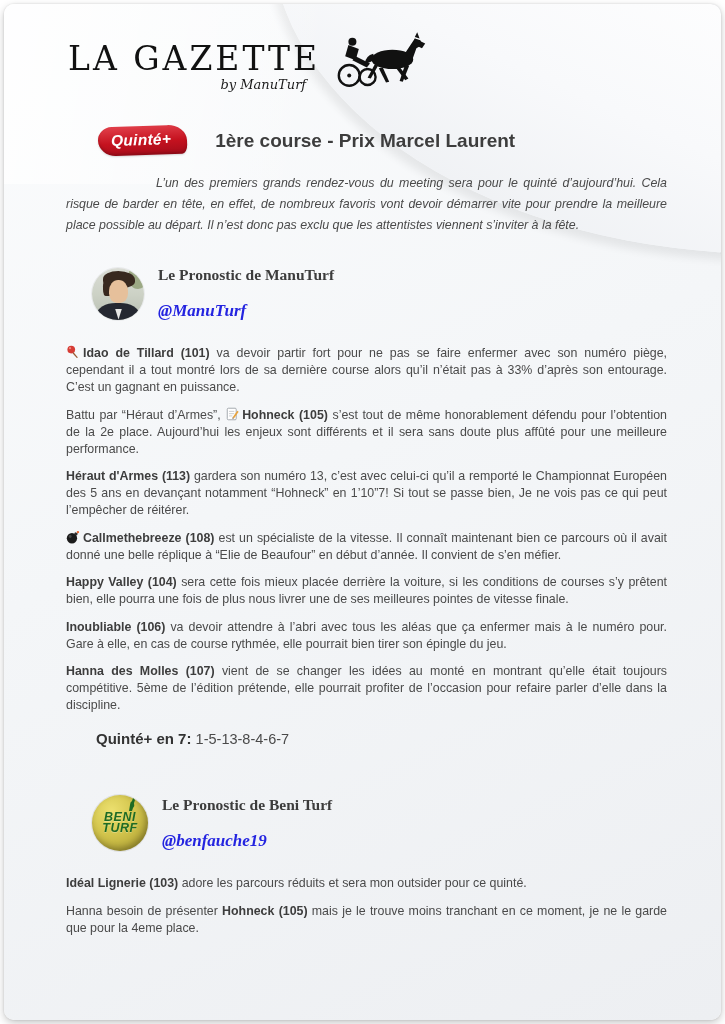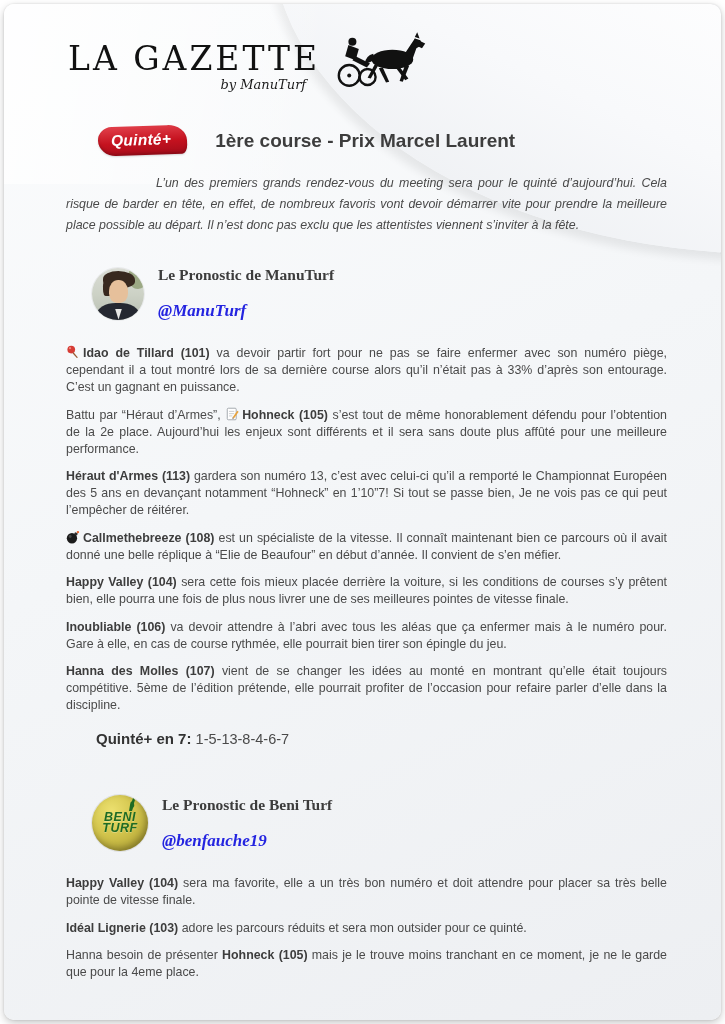--- a/index.html
+++ b/index.html
@@ -200,21 +200,20 @@
               </svg>
           </span>
         </div>
         <div class="titles">
           <span class="pronostic-title">Le Pronostic de Beni Turf</span>
           <a class="pronostic-handle">@benfauche19</a>
         </div>
       </div>
 
       <div class="paragraphs">
-          <p class="para"><span class="b">Happy Valley (104)</span><span> sera ma favorite, elle a un très bon numéro et doit attendre pour placer sa très belle pointe de vitesse finale.</span></p>
           <p class="para"><span class="b">Idéal Lignerie (103)</span><span> adore les parcours réduits et sera mon outsider pour ce quinté.</span></p>
           <p class="para"><span>Hanna besoin de présenter </span><span class="b">Hohneck (105)</span><span> mais je le trouve moins tranchant en ce moment, je ne le garde que pour la 4eme place.</span></p>
         </div>
 
     </div>
 
   </div>
 </div>
 
 </body></html>

